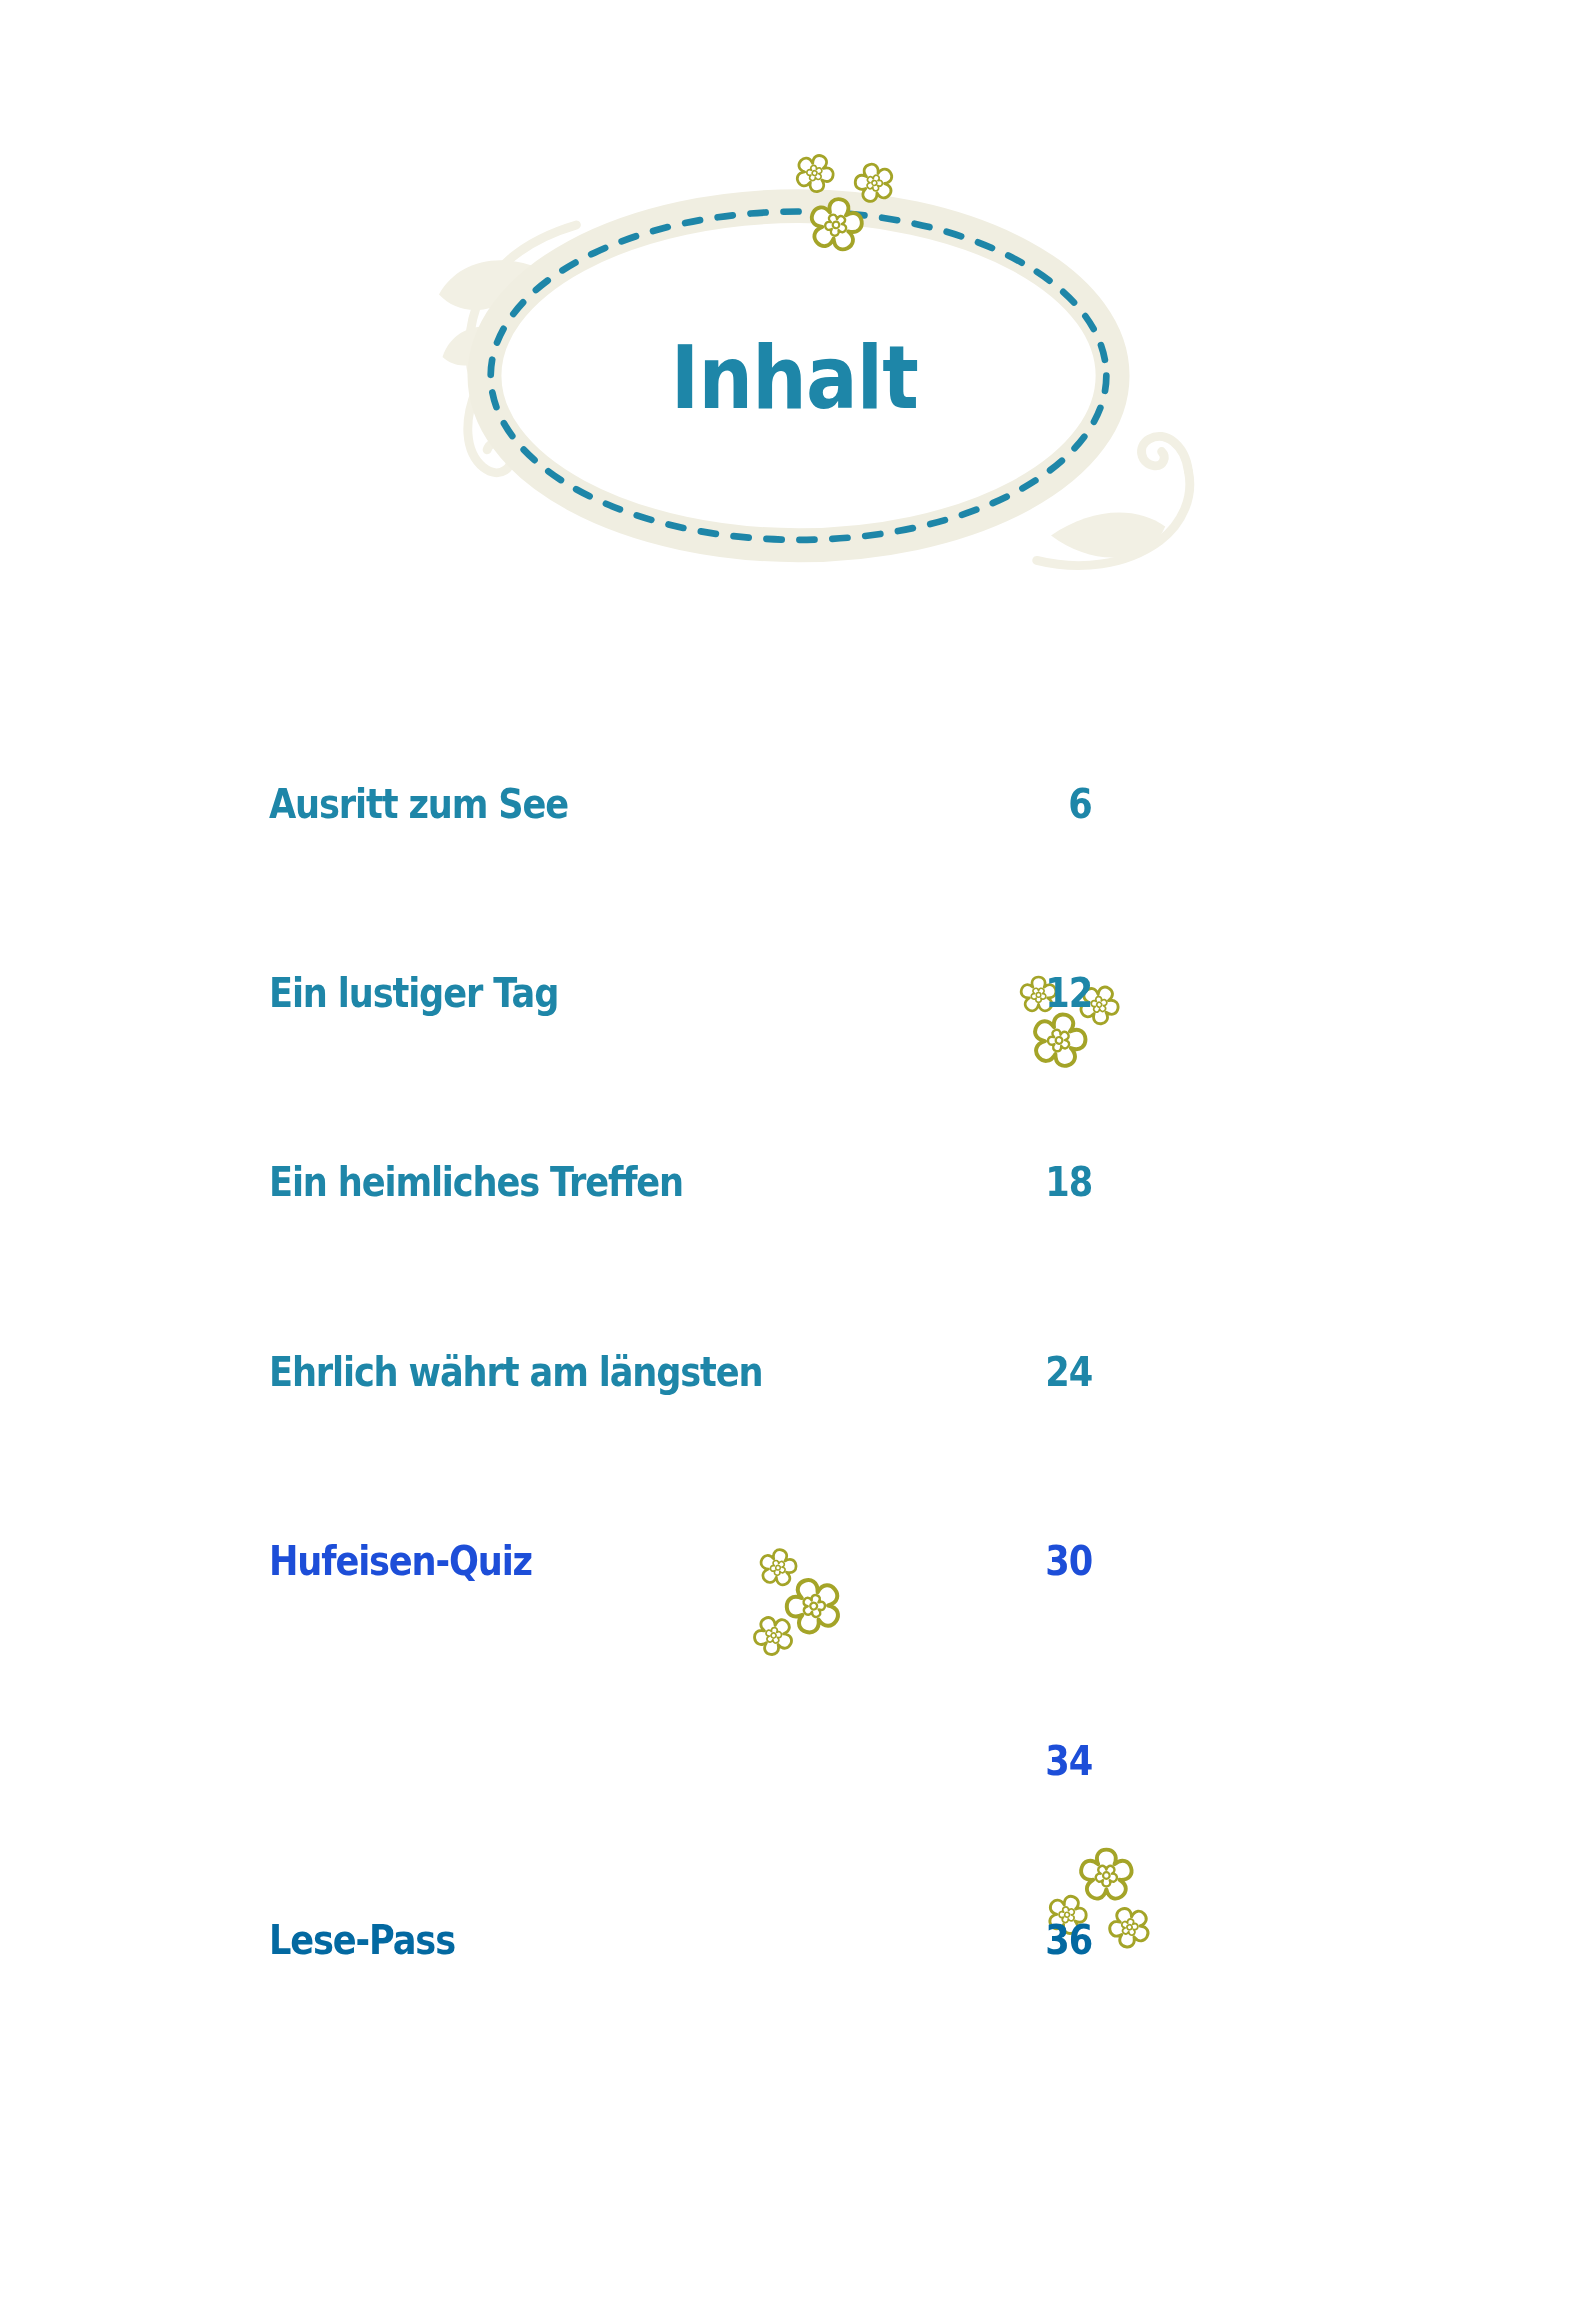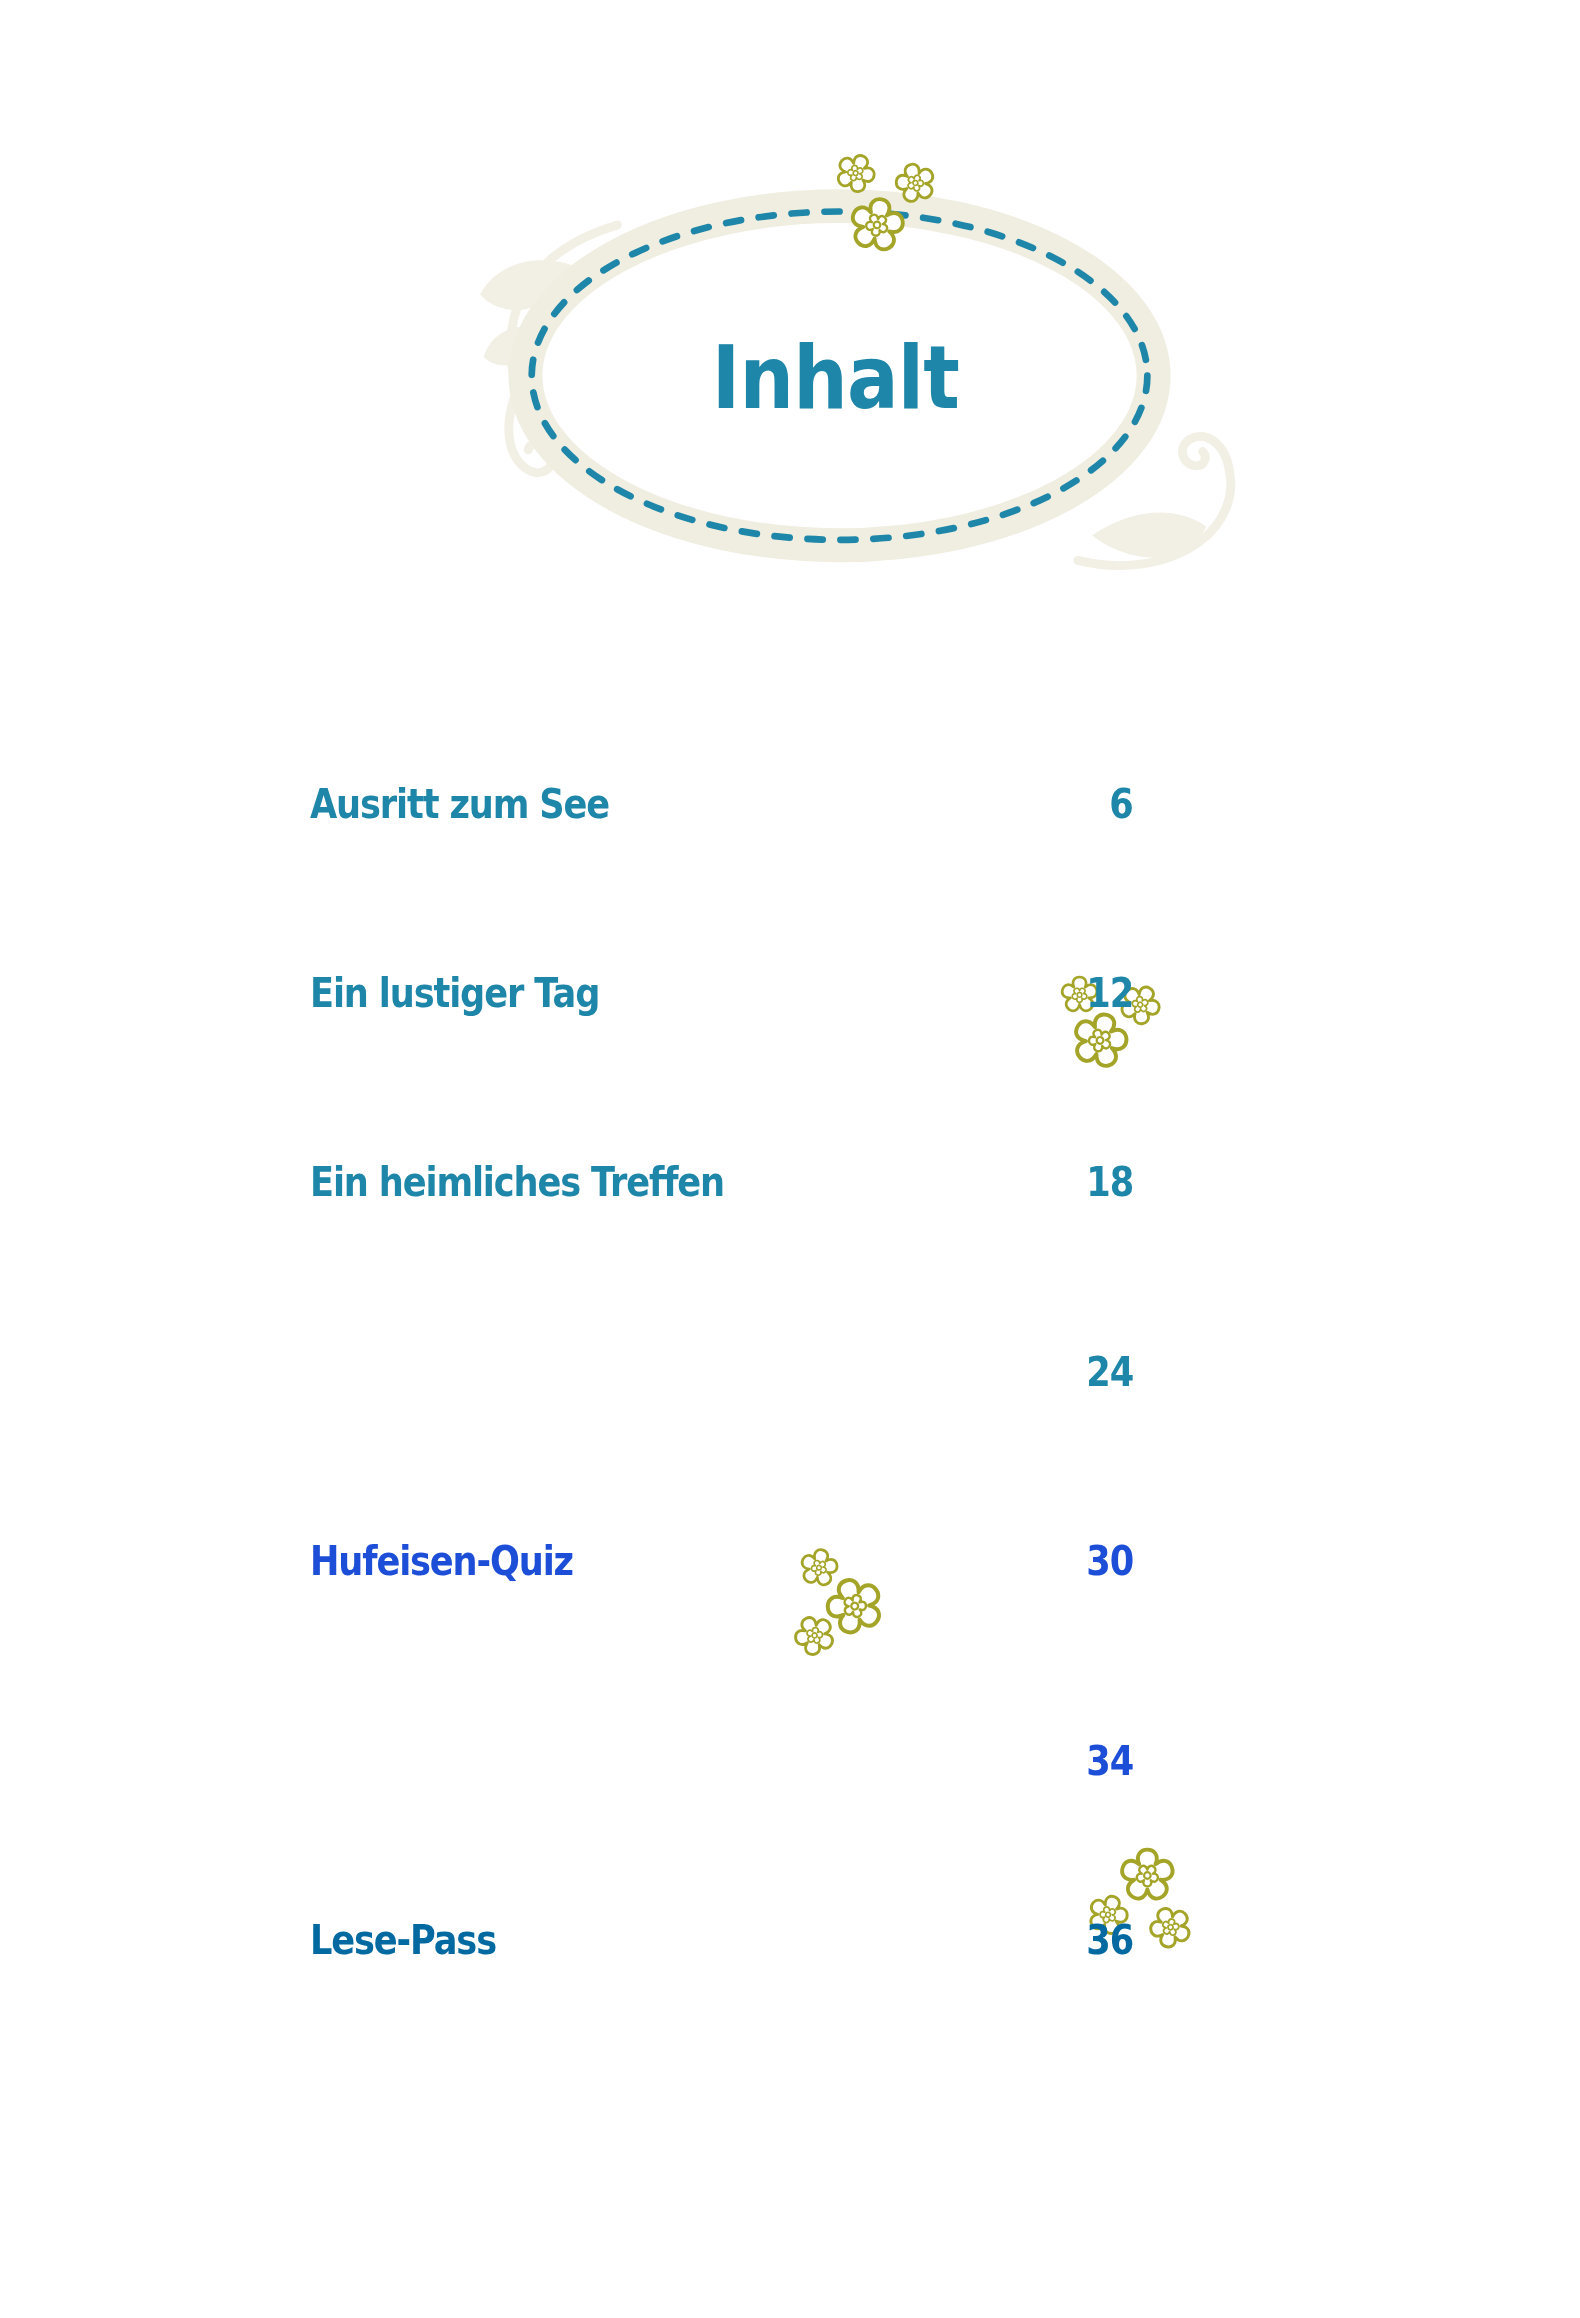--- a/index.html
+++ b/index.html
@@ -2,21 +2,20 @@
 <html style="font-size:14.3px"><head>
 <meta charset="utf-8">
 <style>
   html,body{margin:0;padding:0;background:#ffffff;}
   .page{
     position:relative;
     width:1370px;height:2319px;
     background:#ffffff;
     overflow:hidden;
     font-family:"DejaVu Sans","Liberation Sans",sans-serif;
-    margin-left:41px;
   }
   .deco{position:absolute;left:0;top:0;width:1581px;height:2319px;}
   .title{
     position:absolute;left:3.6px;top:334px;width:1581px;
     margin:0;text-align:center;
     font-size:87px;line-height:89px;font-weight:bold;
     letter-spacing:-0.9px;color:#1e86a8;
   }
   .title .squeeze{display:inline-block;transform:scaleX(.88);transform-origin:center center;}
   .row{
@@ -98,20 +97,21 @@
 
   <div class="row row-label c-teal" style="top:773px"><span class="squeeze">Ausritt zum See</span></div>
   <div class="row row-num   c-teal" style="top:773px"><span class="squeeze">6</span></div>
 
   <div class="row row-label c-teal" style="top:962px"><span class="squeeze">Ein lustiger Tag</span></div>
   <div class="row row-num   c-teal" style="top:962px"><span class="squeeze">12</span></div>
 
   <div class="row row-label c-teal" style="top:1151px"><span class="squeeze">Ein heimliches Treffen</span></div>
   <div class="row row-num   c-teal" style="top:1151px"><span class="squeeze">18</span></div>
 
+  <div class="row row-label c-teal" style="top:1341px"><span class="squeeze">Ehrlich währt am längsten</span></div>
   <div class="row row-num   c-teal" style="top:1341px"><span class="squeeze">24</span></div>
 
   <div class="row row-label c-olive" style="top:1530px"><span class="squeeze">Hufeisen-Quiz</span></div>
   <div class="row row-num   c-olive" style="top:1530px"><span class="squeeze">30</span></div>
 
   <div class="row row-num   c-olive" style="top:1730px"><span class="squeeze">34</span></div>
 
   <div class="row row-label c-pink" style="top:1909px"><span class="squeeze">Lese-Pass</span></div>
   <div class="row row-num   c-pink" style="top:1909px"><span class="squeeze">36</span></div>
 

